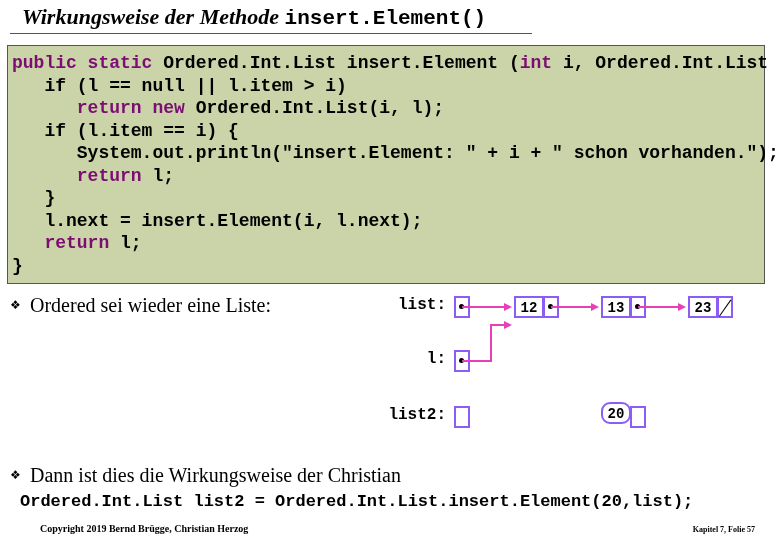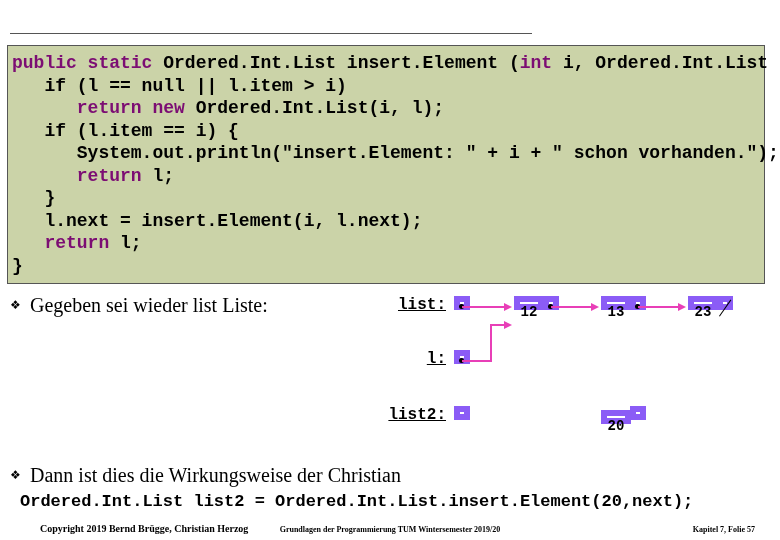--- a/index.html
+++ b/index.html
@@ -93,36 +93,35 @@
     left: 376px;
     width: 396px;
     height: 170px;
   }
   .lbl {
     position: absolute;
     font-family: "Courier New", monospace;
     font-weight: bold;
     font-size: 16px;
     text-align: right;
-    text-decoration: underline;
   }
   #lbl-list  { top: 8px;  left: 0;    width: 70px; }
   #lbl-l     { top: 62px; left: 30px; width: 40px; }
   #lbl-list2 { top: 118px;left: -10px;width: 80px; }
   .cell {
     position: absolute;
-    border: 6px solid #8b5cf6;
+    border: 2px solid #8b5cf6;
     box-sizing: border-box;
     background: #fff;
     font-family: "Courier New", monospace;
     font-weight: bold;
     font-size: 14px;
     text-align: center;
     line-height: 20px;
-    height: 14px;
+    height: 22px;
   }
   .val { width: 30px; }
   .ptr { width: 16px; }
   .ptrslash {
     position: absolute;
     background: #000;
     height: 1px;
     width: 20px;
     transform-origin: 0 0;
     transform: rotate(-55deg);
@@ -165,36 +164,39 @@
     right: 25px;
     font-size: 8px;
     font-weight: bold;
   }
 </style>
 </head>
 <body>
 
 <div class="slide">
 
+  <div class="title">
+    <span>Wirkungsweise der Methode </span><span class="code">insert.Element()</span>
+  </div>
   <div class="title-underline"></div>
 
   <div class="code-box"><span class="kw">public static</span><span> Ordered.Int.List insert.Element (</span><span class="kw">int</span><span> i, Ordered.Int.List l) {</span>
 <span>   if (l == null || l.item &gt; i)</span>
 <span>      </span><span class="kw">return new</span><span> Ordered.Int.List(i, l);</span>
 <span>   if (l.item == i) {</span>
 <span>      System.out.println("insert.Element: " + i + " schon vorhanden.");</span>
 <span>      </span><span class="kw">return</span><span> l;</span>
 <span>   }</span>
 <span>   l.next = insert.Element(i, l.next);</span>
 <span>   </span><span class="kw">return</span><span> l;</span>
 <span>}</span></div>
 
   <div class="bullet" id="b1">
     <span class="m">❖</span>
-    <span class="t">Gegeben sei wieder list Liste:</span>
+    <span class="t">Ordered sei wieder eine Liste:</span>
   </div>
 
   <div class="diagram">
 
     <div class="lbl" id="lbl-list">list:</div>
     <div class="lbl" id="lbl-l">l:</div>
     <div class="lbl" id="lbl-list2">list2:</div>
 
     <div class="cell ptr" style="left:78px; top:8px;"></div>
     <div class="dot" style="left:83px; top:16px;"></div>
@@ -220,28 +222,27 @@
     <div class="cell ptr" style="left:78px; top:62px;"></div>
     <div class="dot" style="left:83px; top:70px;"></div>
 
     <div class="pink-line" style="left:86px; top:72px; width:30px; height:2px;"></div>
     <div class="pink-line" style="left:114px; top:36px; width:2px; height:38px;"></div>
     <div class="pink-line" style="left:114px; top:36px; width:16px; height:2px;"></div>
     <div class="arrow-right" style="left:128px; top:32.5px; border-left-color:#e83fb7;"></div>
 
     <div class="cell ptr" style="left:78px; top:118px;"></div>
 
-    <div class="cell val" style="left:225px; top:122px;">20</div>
+    <div class="cell val" style="left:225px; top:114px;border-radius:9px;">20</div>
     <div class="cell ptr" style="left:254px; top:118px;"></div>
   </div>
 
   <div class="bullet" id="b2">
     <span class="m">❖</span>
     <span class="t">Dann ist dies die Wirkungsweise der Christian</span>
   </div>
 
-  <div class="code-inline">Ordered.Int.List list2 = Ordered.Int.List.insert.Element(20,next);</div>
+  <div class="code-inline">Ordered.Int.List list2 = Ordered.Int.List.insert.Element(20,list);</div>
 
   <div class="footer-left">Copyright 2019 Bernd Brügge, Christian Herzog</div>
-  <div class="footer-center">Grundlagen der Programmierung TUM Wintersemester 2019/20</div>
   <div class="footer-right">Kapitel 7, Folie 57</div>
 
 </div>
 
 </body></html>

